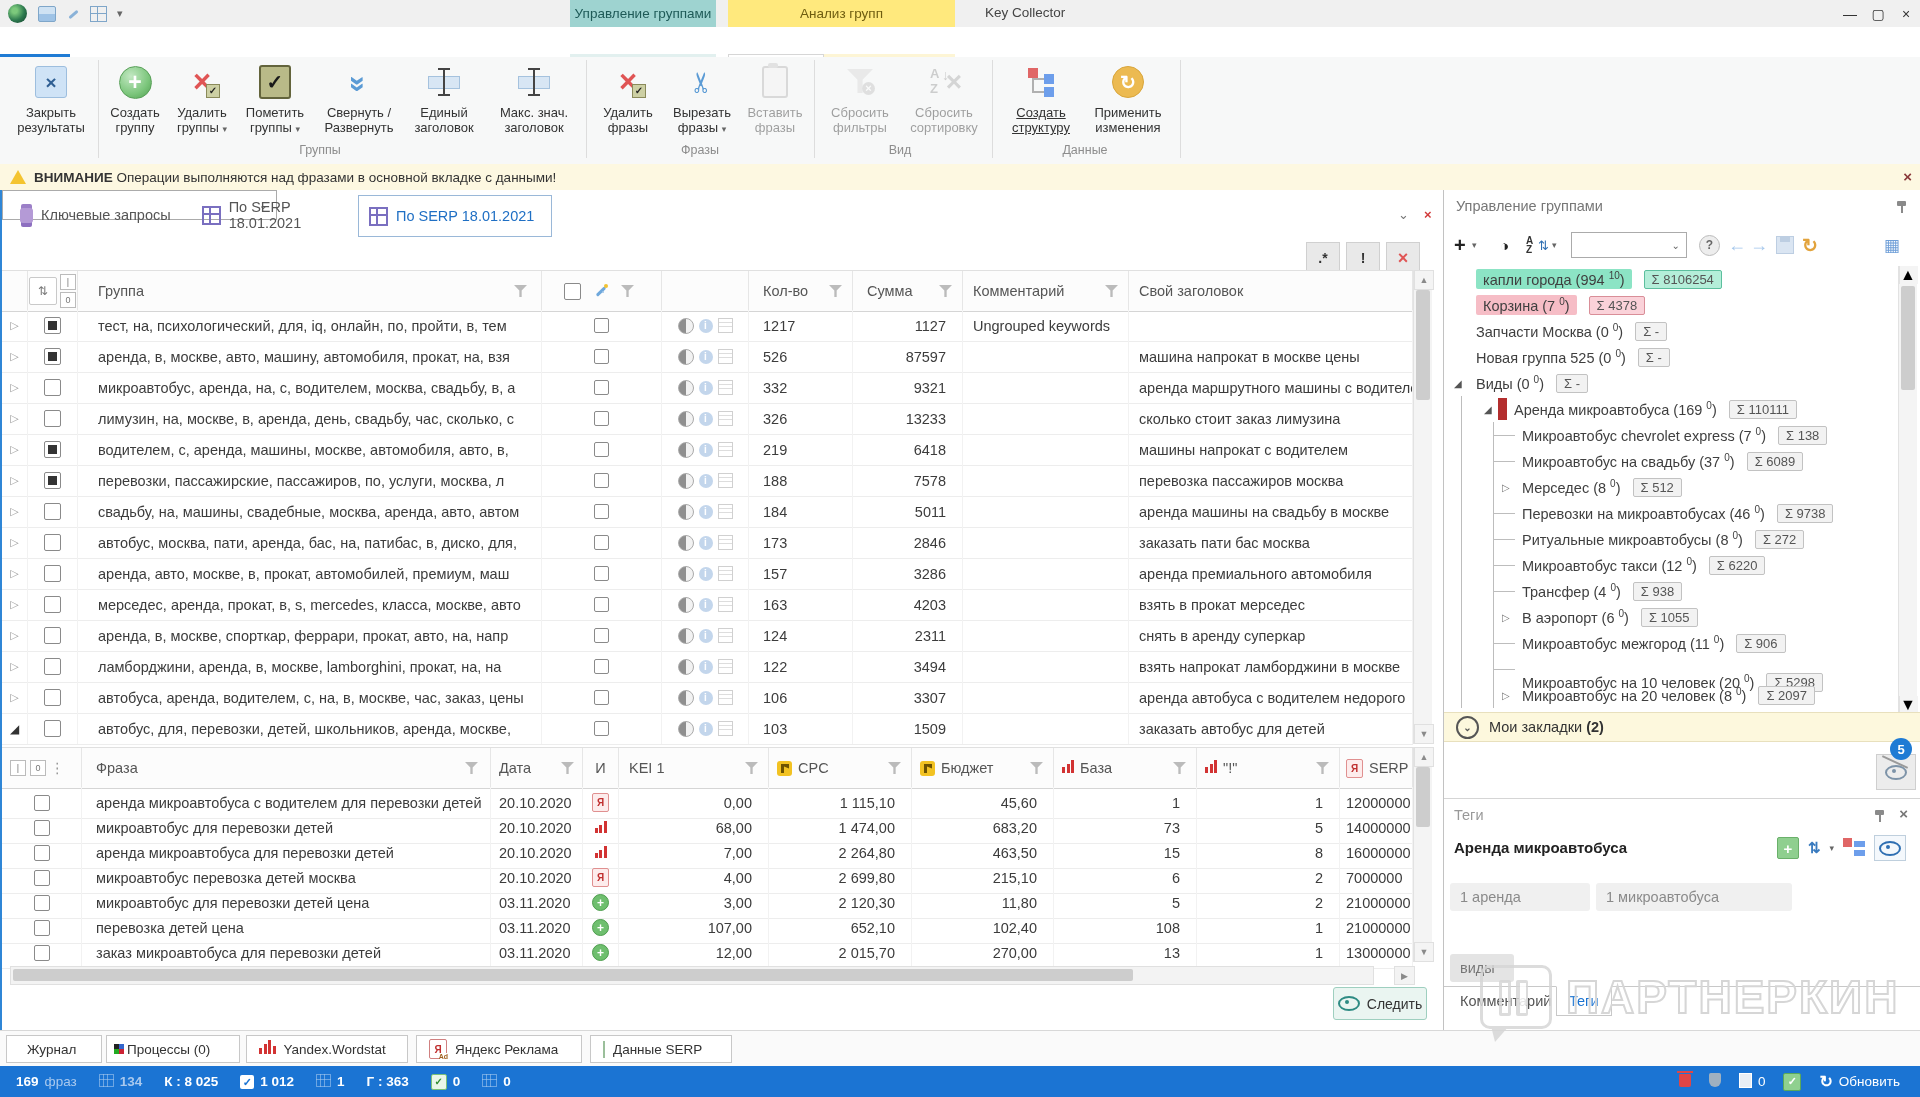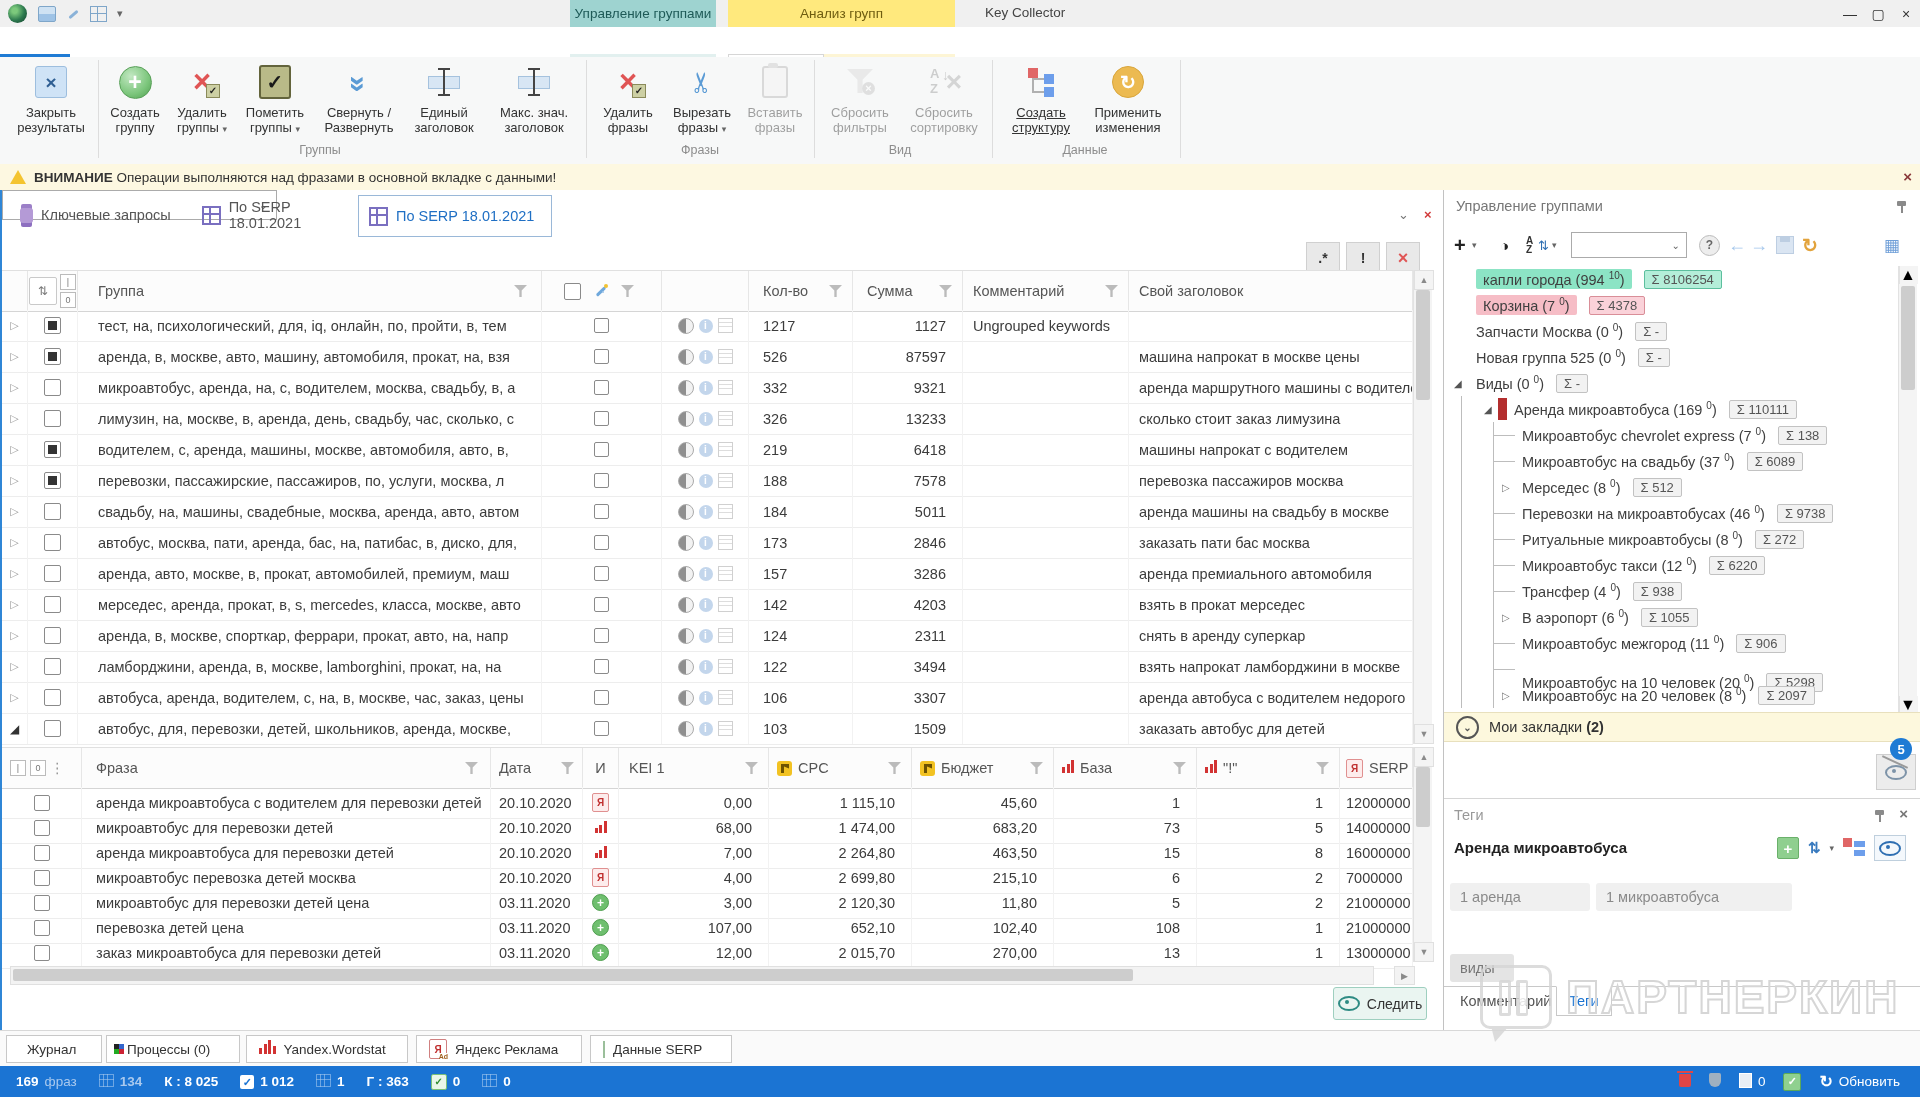--- a/index.html
+++ b/index.html
@@ -705,21 +705,21 @@
             <span style="padding-left:20px;">мерседес, аренда, прокат, в, s, mercedes, класса, москве, авто</span>
           </div>
      <div style="justify-content:center;">
             <span class="cb" style="width:13px;height:13px;"></span>
           </div>
      <div style="gap:5px;justify-content:center;">
             <span class="t-half"></span>
             <span class="t-info">i</span>
             <span class="t-note"></span>
           </div>
-     <div class="numl">142</div>
+     <div class="numl">163</div>
      <div class="num">4203</div>
      <div>
             <span style="padding-left:10px;"></span>
           </div>
      <div>
             <span style="padding-left:10px;">взять в прокат мерседес</span>
           </div>
    </div>
    <div class="grid-row gt" style="top:430px;width:1411px;">
      <div style="justify-content:center;">

